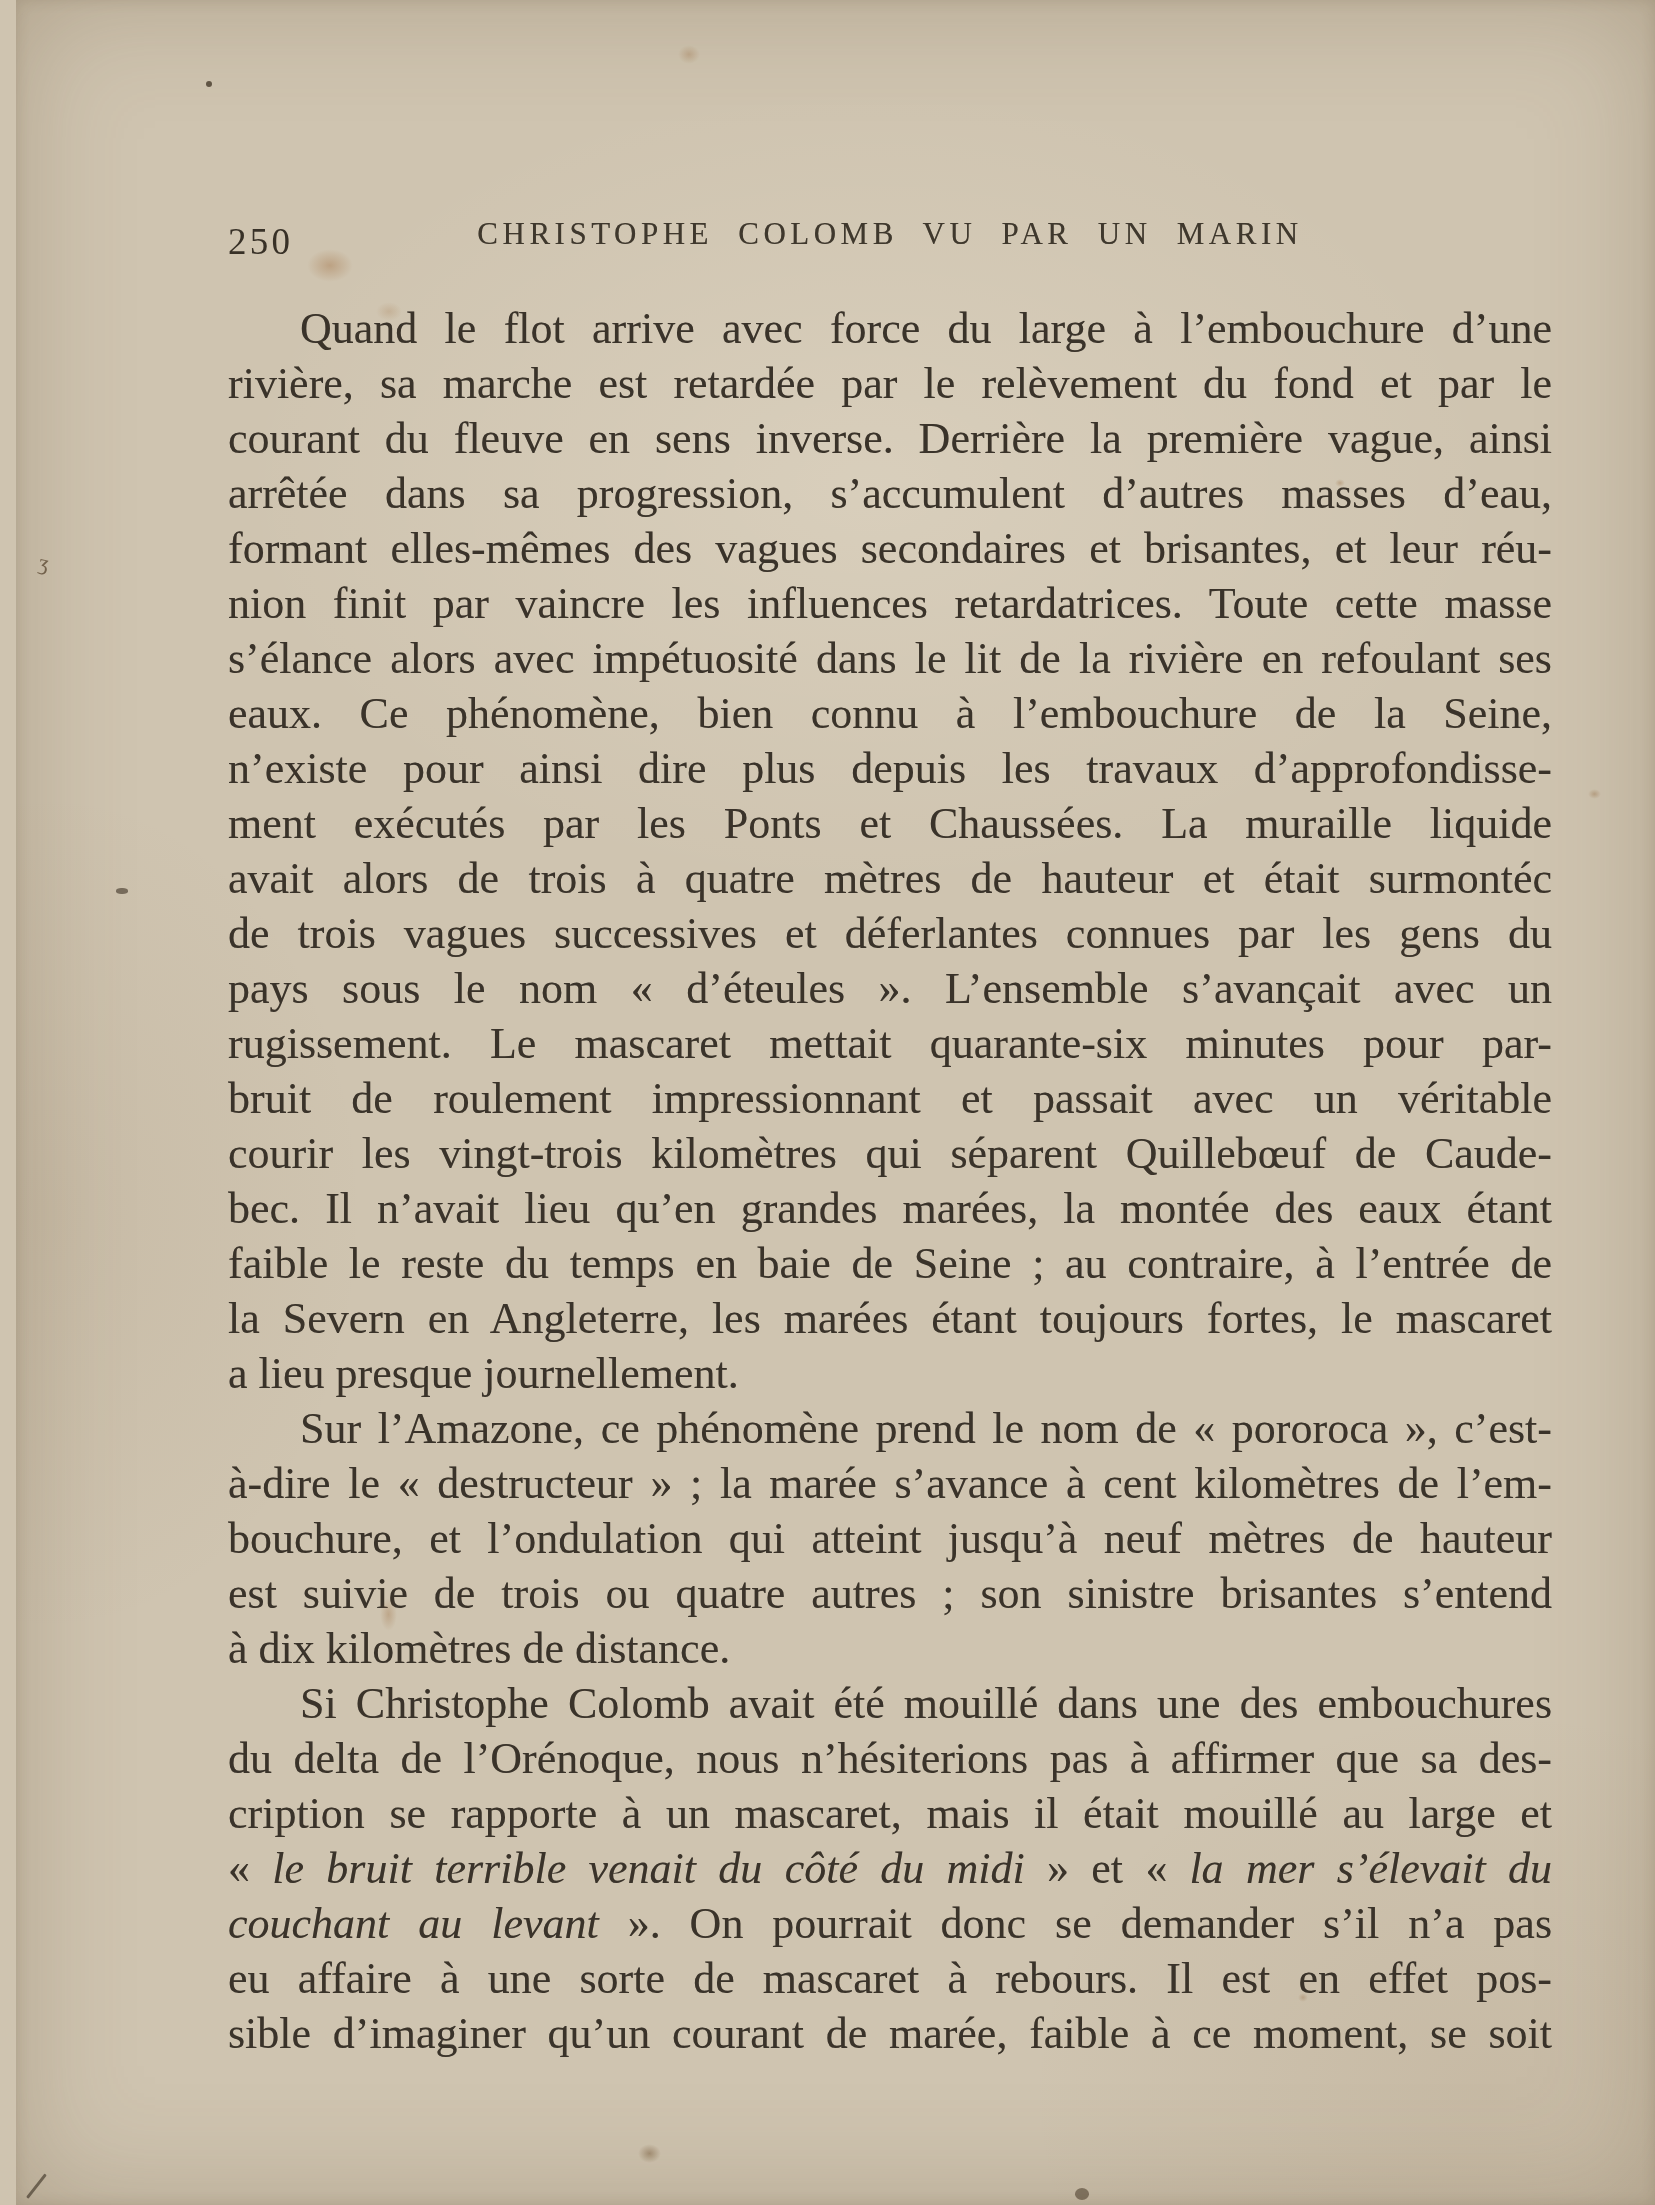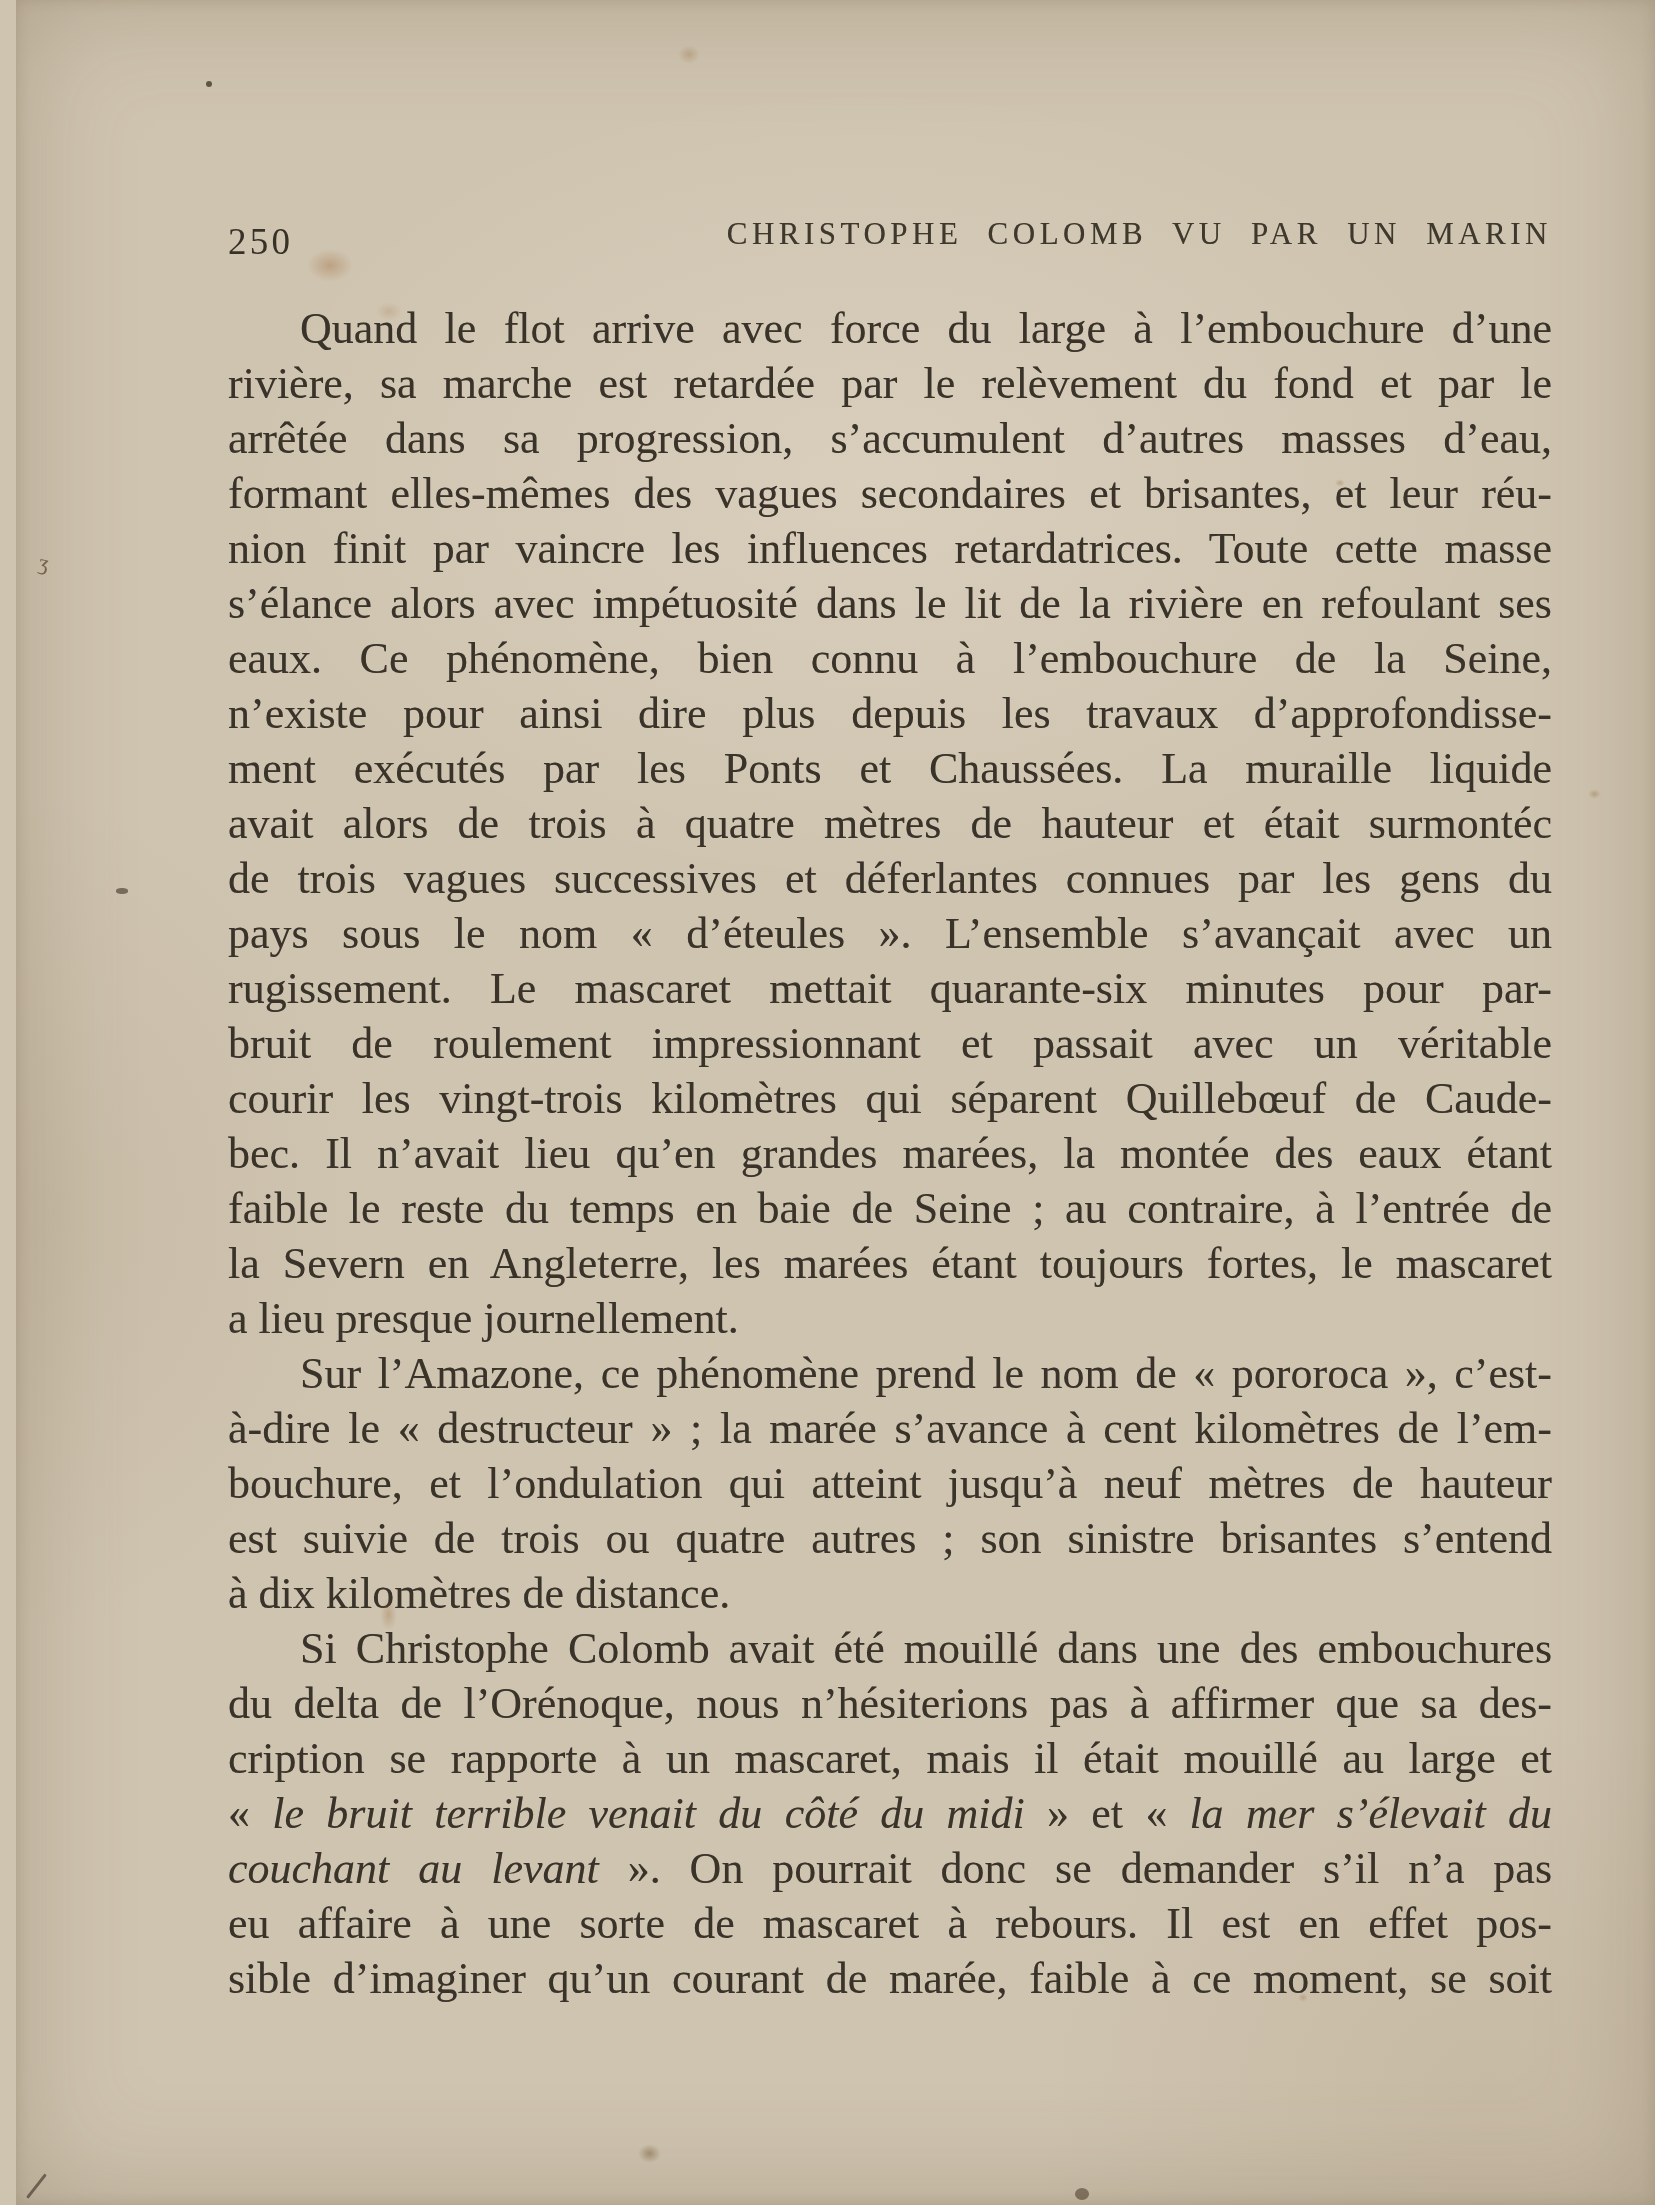--- a/index.html
+++ b/index.html
@@ -22,21 +22,21 @@
   .textblock{
     position:absolute;left:212px;top:216px;width:1324px;
     color:#3a332a;
   }
   .header-row{position:relative;height:48px;}
   .page-number{
     position:absolute;left:0;top:3.9px;
     font-size:37px;letter-spacing:3.2px;color:#383127;
   }
   .running-title{
-    text-align:right;
+    text-align:center;
     font-size:31px;letter-spacing:4.5px;word-spacing:13px;
     color:#3f382d;
     text-shadow:0 0 0.6px rgba(63,56,45,0.45);
   }
   .body-text{
     margin-top:37px;
     font-size:44px;
     color:#3a332a;
     text-shadow:0 0 0.6px rgba(58,51,42,0.35);
   }
@@ -69,20 +69,21 @@
 <div class="paper">
 
   <div class="textblock">
     <div class="header-row">
       <span class="page-number">250</span>
       <div class="running-title">CHRISTOPHE COLOMB VU PAR UN MARIN</div>
     </div>
     <div class="body-text">
         <div class="line indent"><span>Quand le flot arrive avec force du large à l’embouchure d’une</span></div>
         <div class="line"><span>rivière, sa marche est retardée par le relèvement du fond et par le</span></div>
+        <div class="line"><span>courant du fleuve en sens inverse. Derrière la première vague, ainsi</span></div>
         <div class="line"><span>arrêtée dans sa progression, s’accumulent d’autres masses d’eau,</span></div>
         <div class="line"><span>formant elles-mêmes des vagues secondaires et brisantes, et leur réu-</span></div>
         <div class="line"><span>nion finit par vaincre les influences retardatrices. Toute cette masse</span></div>
         <div class="line"><span>s’élance alors avec impétuosité dans le lit de la rivière en refoulant ses</span></div>
         <div class="line"><span>eaux. Ce phénomène, bien connu à l’embouchure de la Seine,</span></div>
         <div class="line"><span>n’existe pour ainsi dire plus depuis les travaux d’approfondisse-</span></div>
         <div class="line"><span>ment exécutés par les Ponts et Chaussées. La muraille liquide</span></div>
         <div class="line"><span>avait alors de trois à quatre mètres de hauteur et était surmontéc</span></div>
         <div class="line"><span>de trois vagues successives et déferlantes connues par les gens du</span></div>
         <div class="line"><span>pays sous le nom « d’éteules ». L’ensemble s’avançait avec un</span></div>

